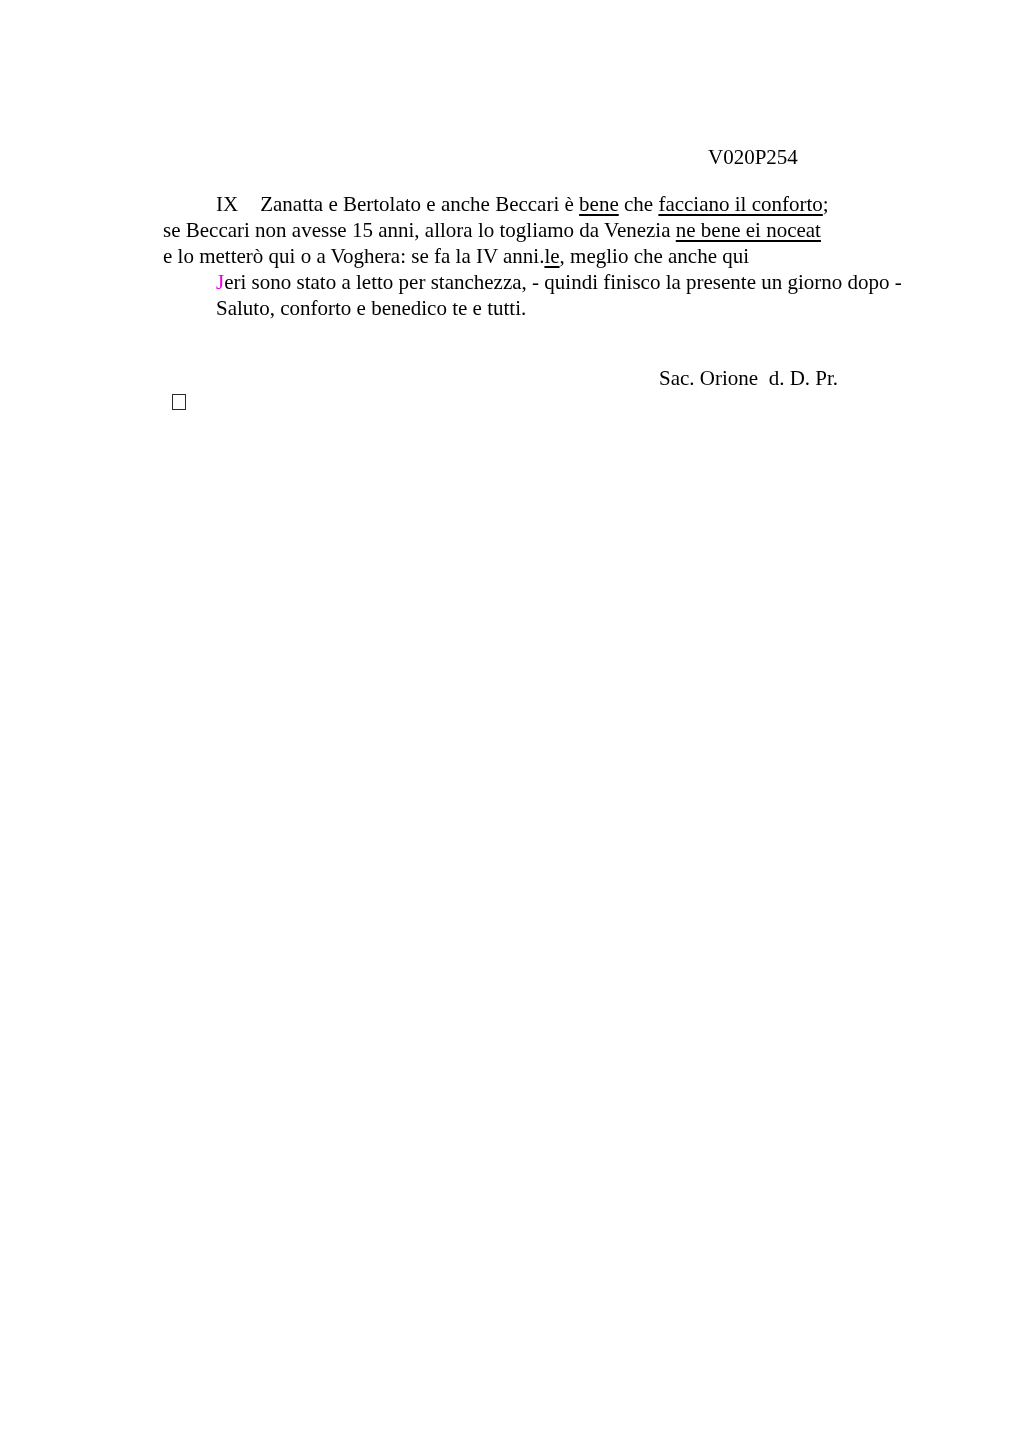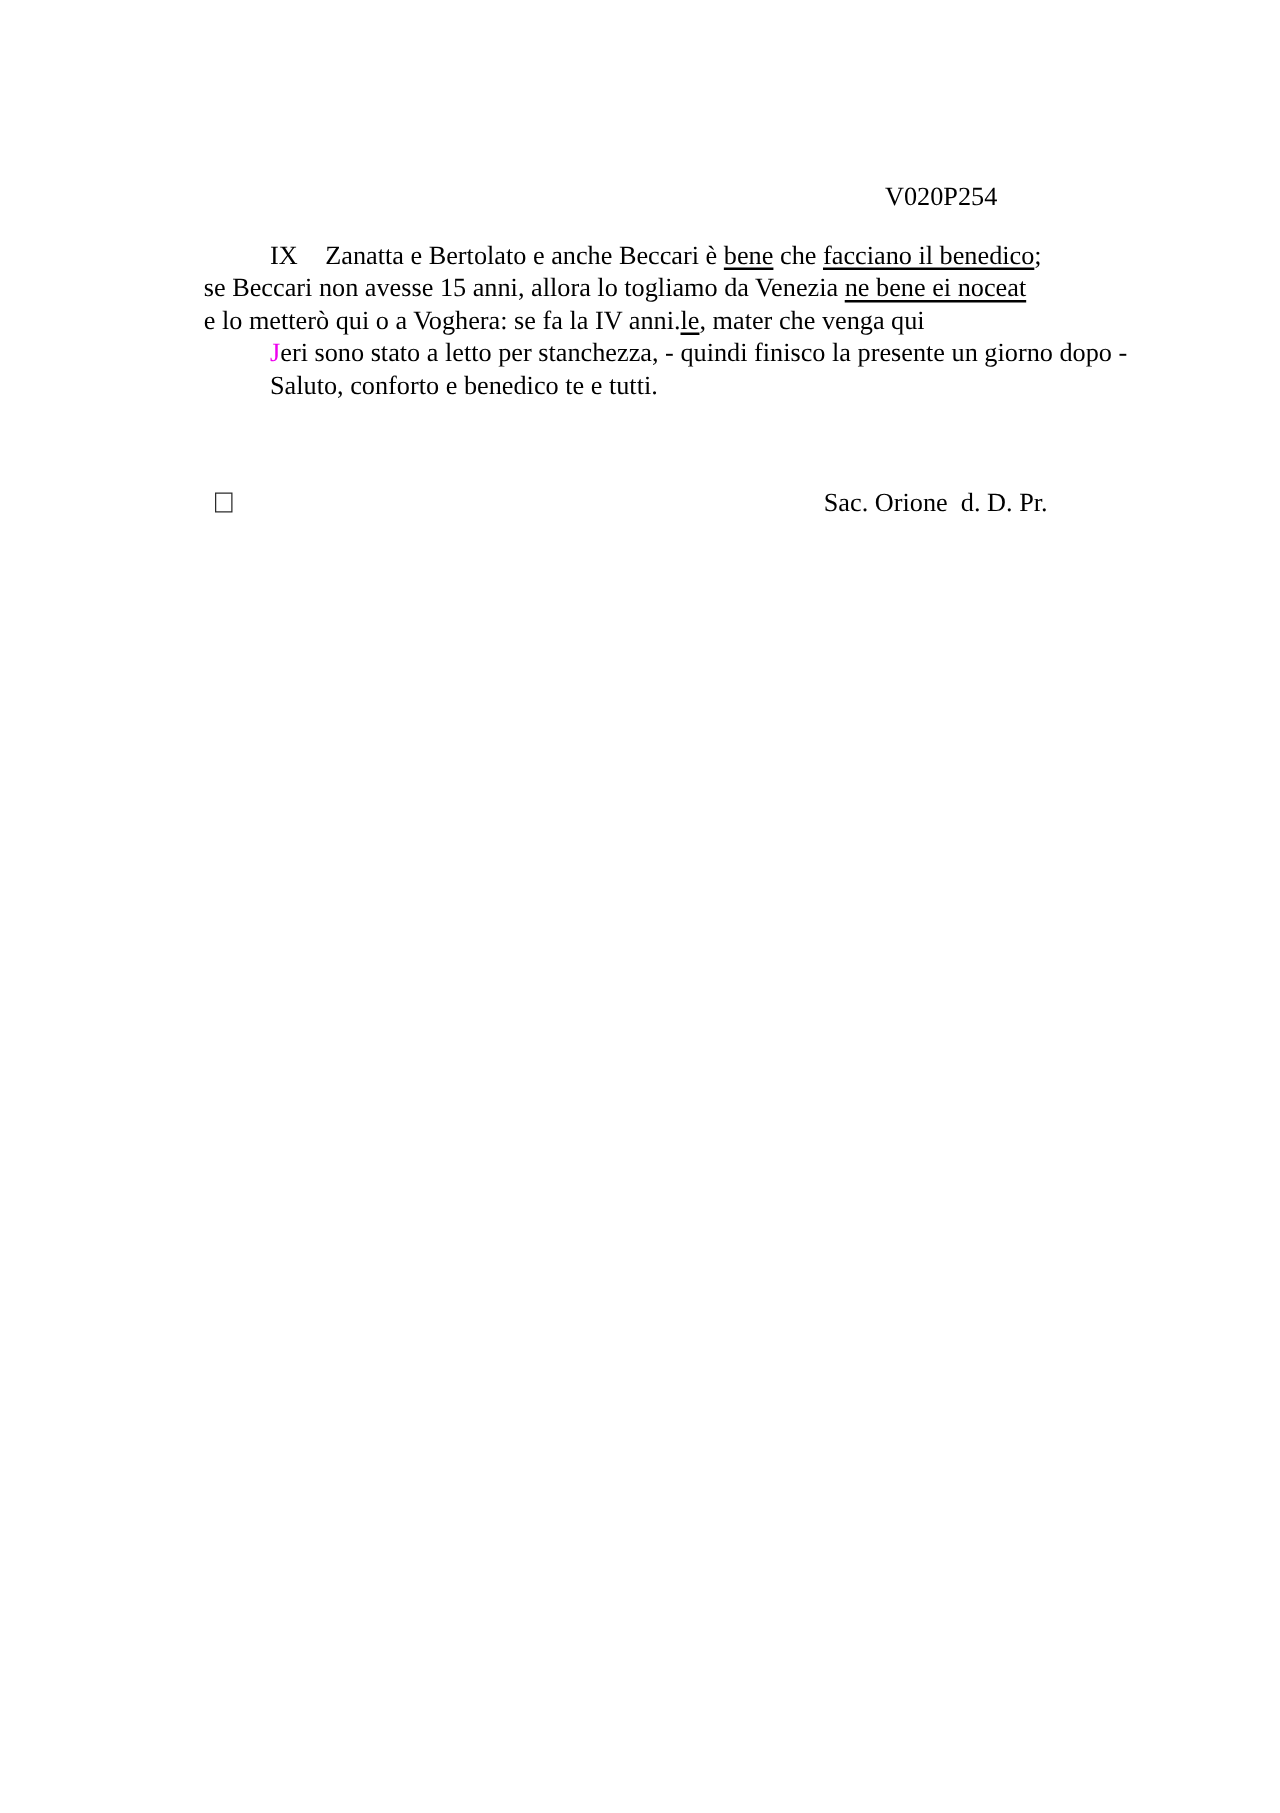--- a/index.html
+++ b/index.html
@@ -50,43 +50,42 @@
   .seg-highlight {
     color: #ee00ee;
   }
   .signature {
     position: absolute;
     left: 659px;
     top: 366px;
     font-size: 21px;
     line-height: 24px;
     white-space: pre;
-    margin-top: 24px;
   }
   .empty-square {
     position: absolute;
     left: 172px;
     top: 394px;
     width: 12px;
     height: 14px;
     border: 1.6px solid #2b2b2b;
     background: #ffffff;
   }
 </style>
 </head>
 <body>
 
 <div class="page">
 
   <div class="doc-code">V020P254</div>
 
   <div class="letter-body" id="letter-body">
-      <div class="line indent"><span>IX</span><span class="seg-tab"></span><span>Zanatta e Bertolato e anche Beccari è </span><span class="seg-underline">bene</span><span> che </span><span class="seg-underline">facciano il benedico</span><span>;</span></div>
+      <div class="line indent"><span>IX</span><span class="seg-tab"></span><span>Zanatta e Bertolato e anche Beccari è </span><span class="seg-underline">bene</span><span> che </span><span class="seg-underline">facciano il conforto</span><span>;</span></div>
       <div class="line"><span>se Beccari non avesse 15 anni, allora lo togliamo da Venezia </span><span class="seg-underline">ne bene ei noceat</span></div>
-      <div class="line"><span>e lo metterò qui o a Voghera: se fa la IV anni.</span><span class="seg-underline">le</span><span>, mater che venga qui</span></div>
+      <div class="line"><span>e lo metterò qui o a Voghera: se fa la IV anni.</span><span class="seg-underline">le</span><span>, meglio che anche qui</span></div>
       <div class="line indent"><span class="seg-highlight">J</span><span>eri sono stato a letto per stanchezza, - quindi finisco la presente un giorno dopo -</span></div>
       <div class="line indent"><span>Saluto, conforto e benedico te e tutti.</span></div>
     </div>
 
   <div class="signature">Sac. Orione  d. D. Pr.</div>
 
   <div class="empty-square"></div>
 
 </div>
 

